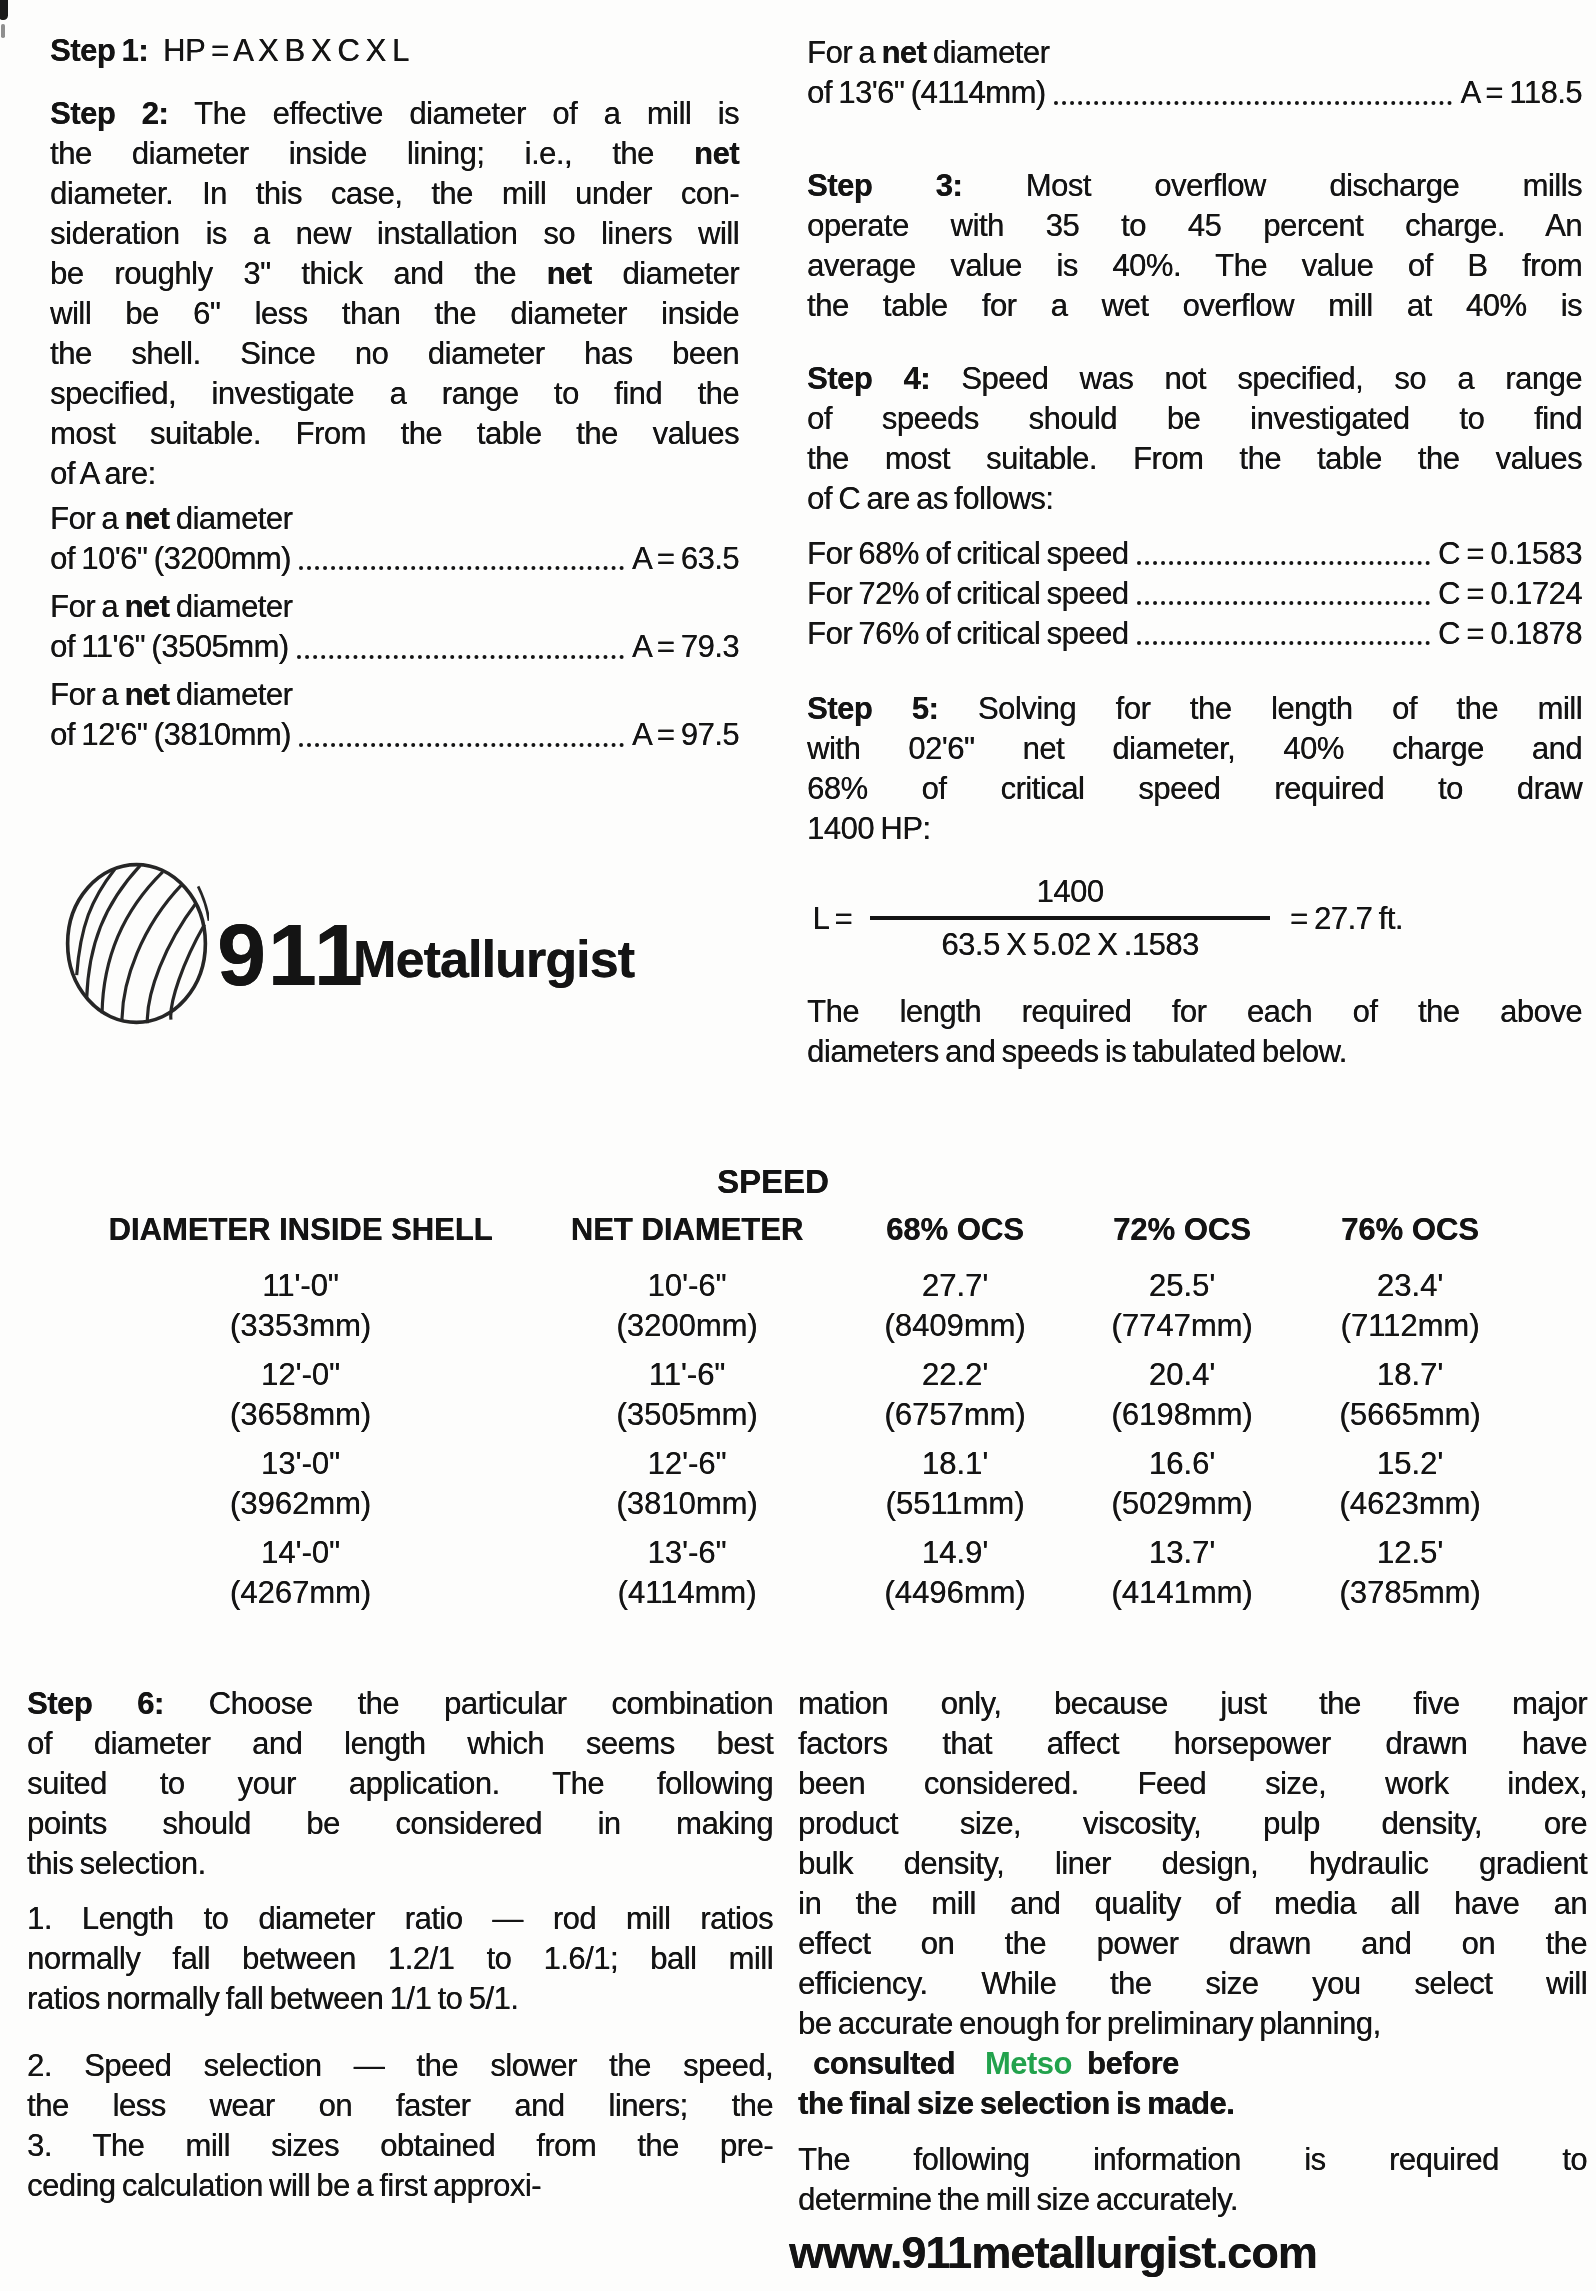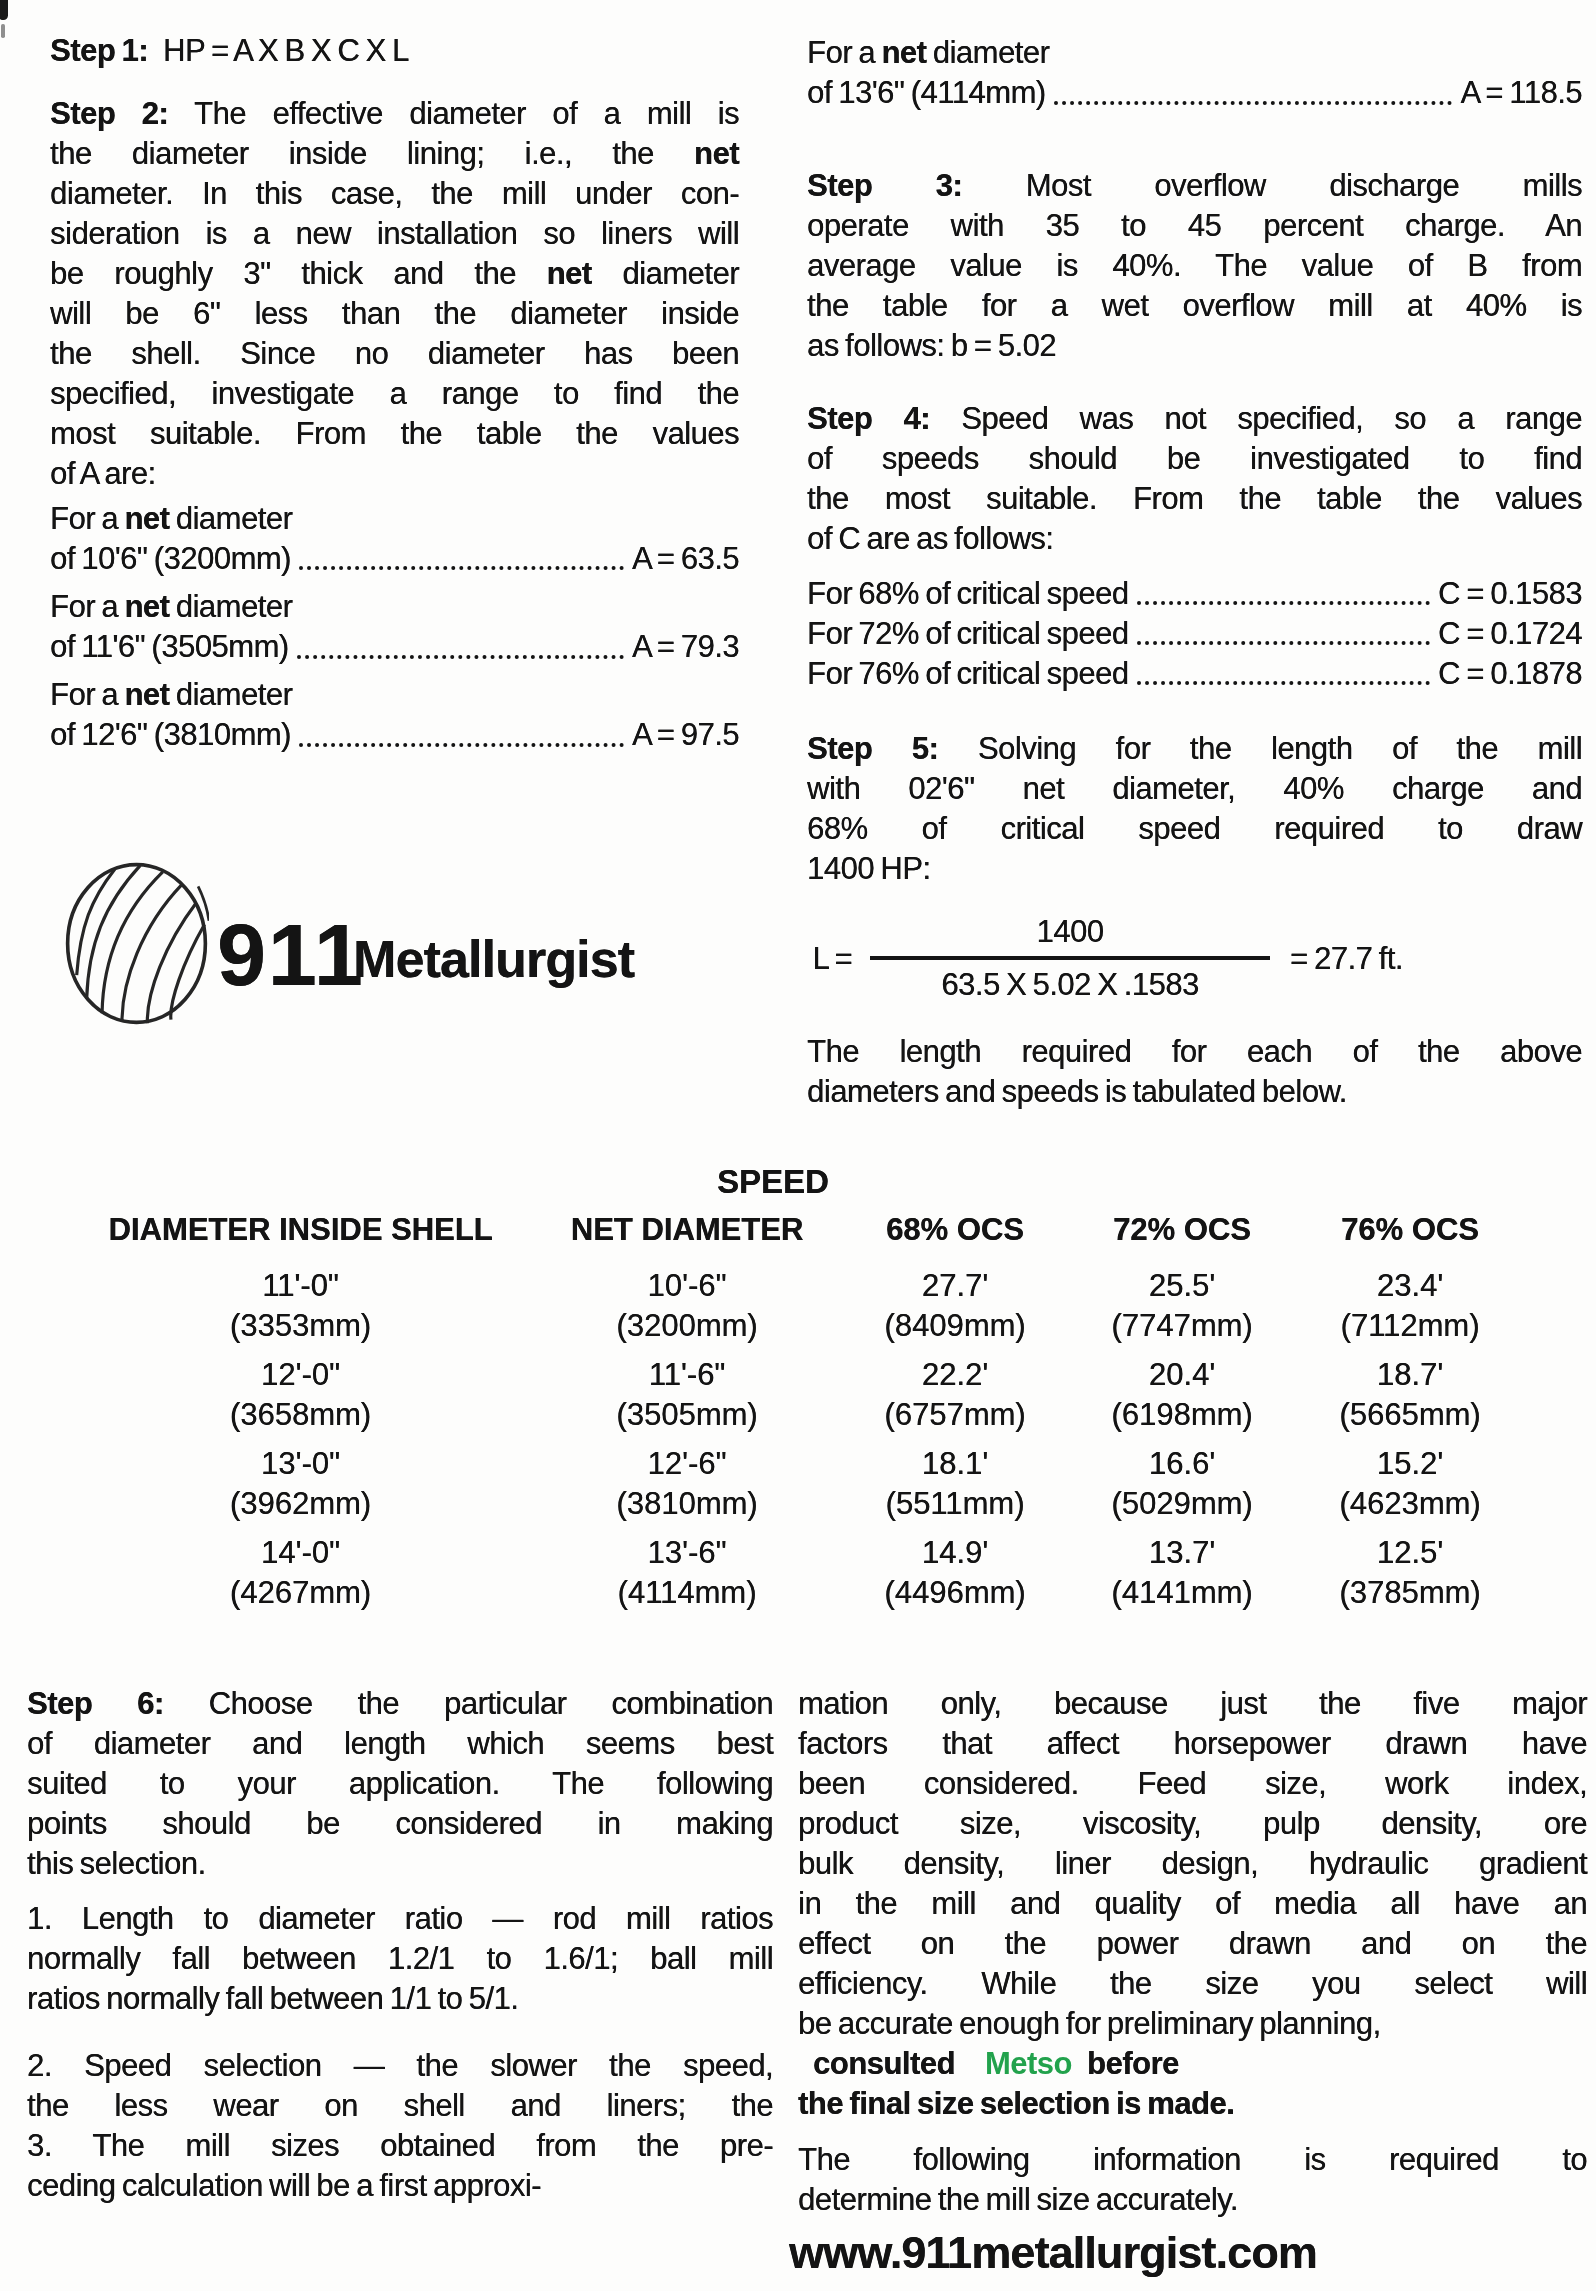--- a/index.html
+++ b/index.html
@@ -122,21 +122,20 @@
         <span><span>of 13'6" (4114mm)</span></span>
         <span class="dots"></span>
         <span class="val"><span>A = 118.5</span></span>
       </div>
     </div>
     <div class="para" data-para="top_right.step3">
         <div class="tline"><span style="font-weight: 700;">Step 3:</span><span> Most overflow discharge mills</span></div>
         <div class="tline"><span>operate with 35 to 45 percent charge. An</span></div>
         <div class="tline"><span>average value is 40%. The value of B from</span></div>
         <div class="tline"><span>the table for a wet overflow mill at 40% is</span></div>
-        <div class="tline last"><span>as follows: b = 5.02</span></div>
       </div>
     <div class="para" data-para="top_right.step4">
         <div class="tline"><span style="font-weight: 700;">Step 4:</span><span> Speed was not specified, so a range</span></div>
         <div class="tline"><span>of speeds should be investigated to find</span></div>
         <div class="tline"><span>the most suitable. From the table the values</span></div>
         <div class="tline last"><span>of C are as follows:</span></div>
       </div>
     <div class="clist">
 
         <div class="lrow">
@@ -311,21 +310,21 @@
         <div class="tline"><span>points should be considered in making</span></div>
         <div class="tline last"><span>this selection.</span></div>
       </div>
     <div class="para" data-para="bottom_left.item1">
         <div class="tline"><span>1. Length to diameter ratio — rod mill ratios</span></div>
         <div class="tline"><span>normally fall between 1.2/1 to 1.6/1; ball mill</span></div>
         <div class="tline last"><span>ratios normally fall between 1/1 to 5/1.</span></div>
       </div>
     <div class="para" data-para="bottom_left.item2">
         <div class="tline"><span>2. Speed selection — the slower the speed,</span></div>
-        <div class="tline"><span>the less wear on shell and liners; the</span></div>
+        <div class="tline"><span>the less wear on faster and liners; the</span></div>
       </div>
     <div class="para" data-para="bottom_left.item3">
         <div class="tline"><span>3. The mill sizes obtained from the pre-</span></div>
         <div class="tline last"><span>ceding calculation will be a first approxi-</span></div>
       </div>
   </section>
 
   <section class="col br">
     <div class="para" data-para="bottom_right.para">
         <div class="tline"><span>mation only, because just the five major</span></div>

